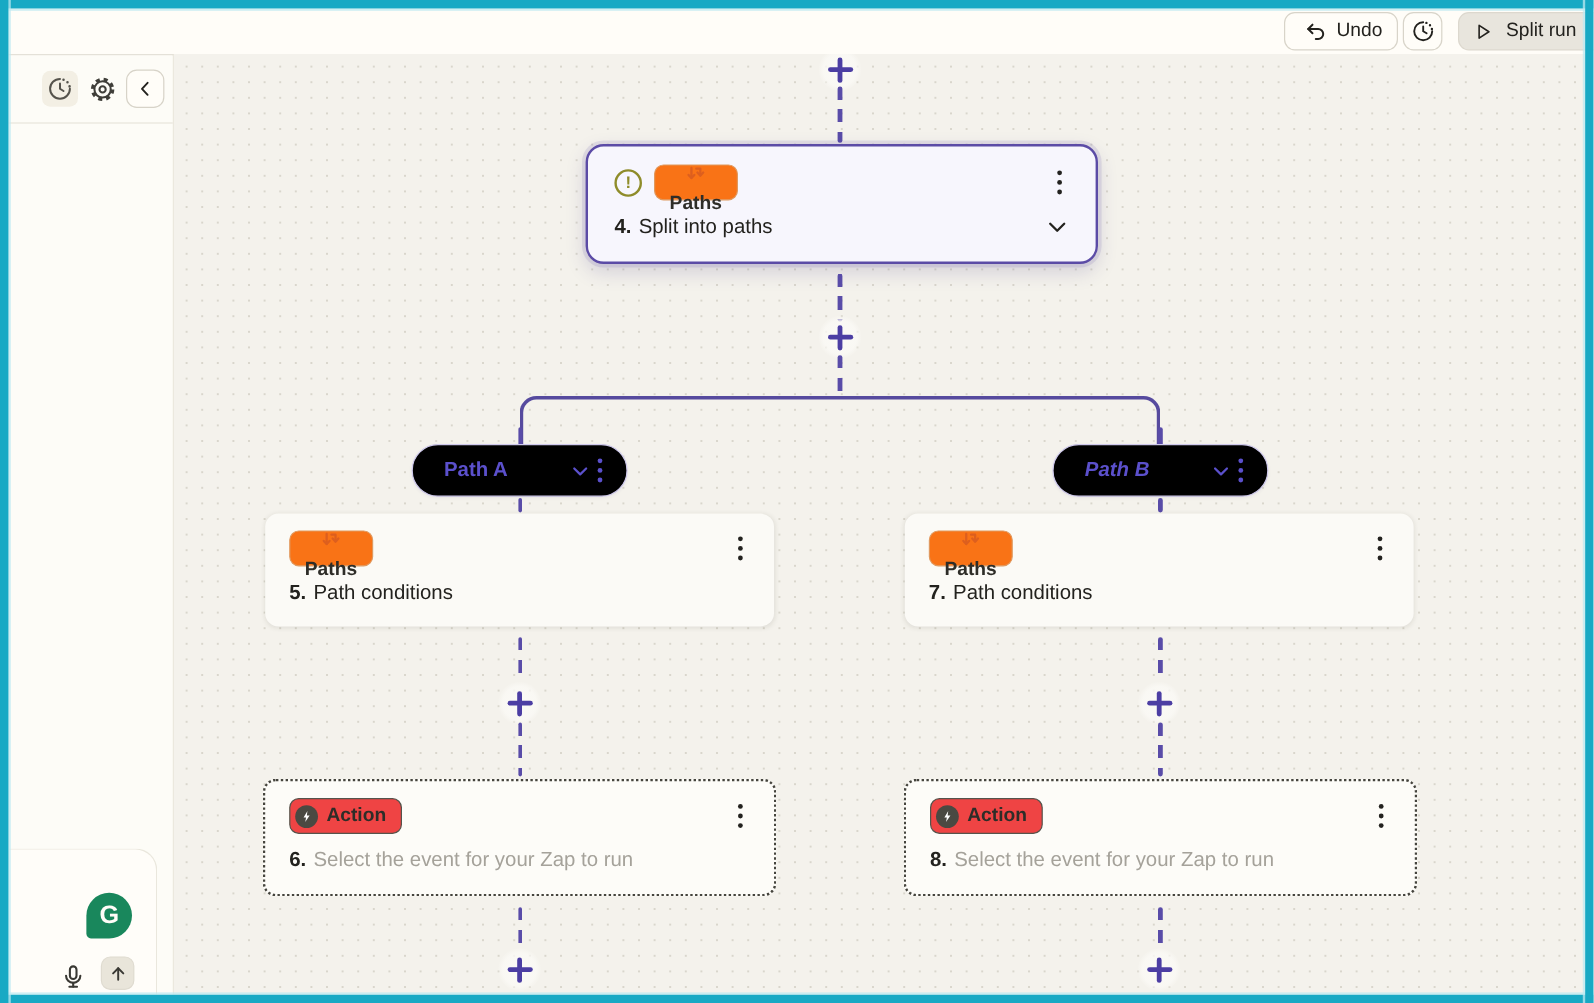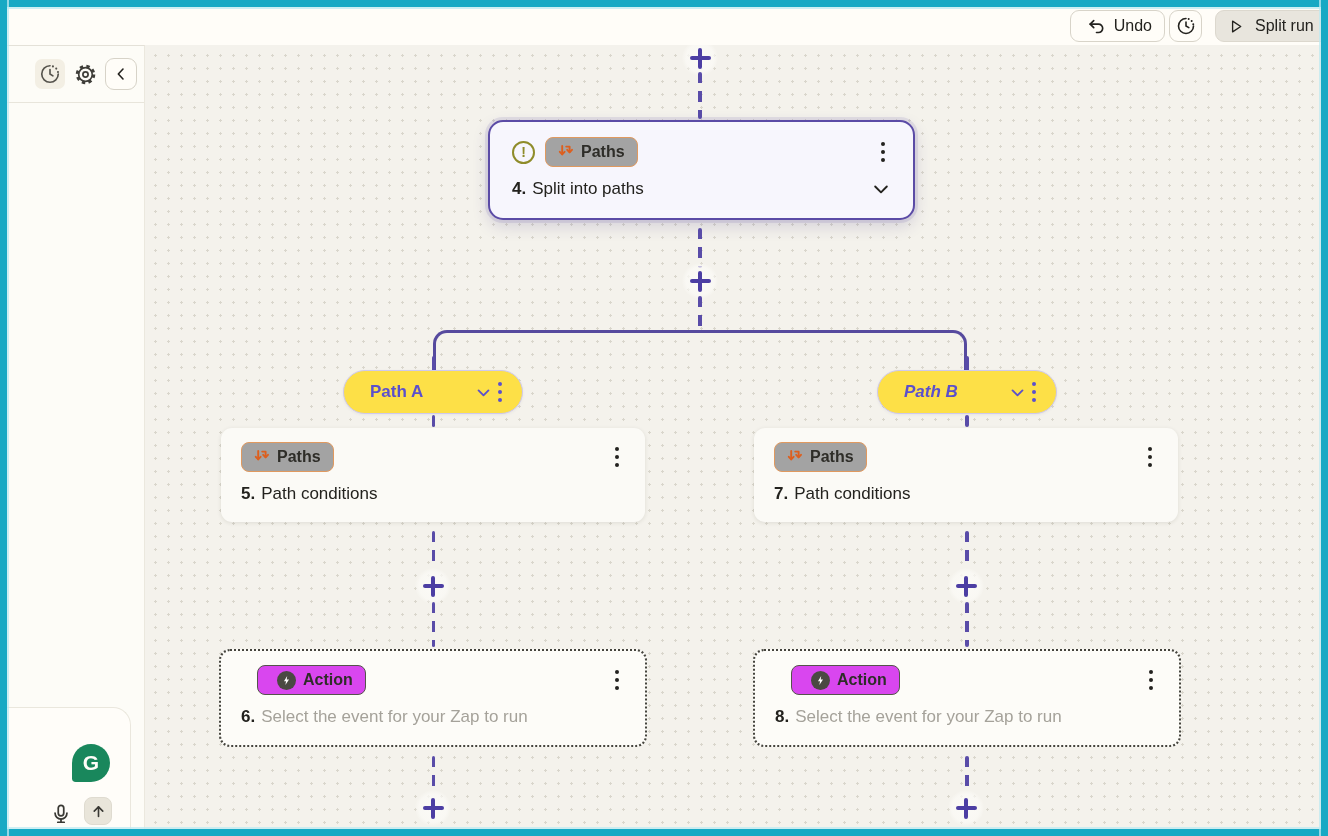--- a/index.html
+++ b/index.html
@@ -73,33 +73,33 @@
                    box-shadow:0 0 0 3px rgba(91,75,166,.12), 0 6px 16px rgba(60,50,130,.18); }
   .node-dashed { background:#fdfcf8; border:2px dotted #45443d; box-shadow:none; }
   .nrow { display:flex; align-items:center; gap:10px; }
   .ntitle { margin-top:12px; font-size:17px; color:#23221e; display:flex; align-items:center; }
   .ntitle .stepnum { font-weight:bold; margin-right:6px; }
   .ntitle .muted { color:#a5a29a; }
   .spacer { flex:1; }
 
   .badge { display:inline-flex; align-items:center; gap:7px; height:30px; padding:0 12px;
            border-radius:8px; font-size:16px; font-weight:600; color:#2e2d28; }
-  .badge-paths { border:1.5px solid #e0995f; background:#a3a3a3; }
-  .badge-action { border:1.5px solid #55544c; background:#d946ef; padding-left:19px;margin-left:16px; }
+  .badge-paths { border:1.5px solid #e0995f; background:#f97316;flex-direction:column; }
+  .badge-action { border:1.5px solid #55544c; background:#ef4444; padding-left:4px; }
   .bolt-circle { width:19px; height:19px; border-radius:50%; background:#4a4942; display:flex; align-items:center; justify-content:center; }
 
   .kebab { display:flex; flex-direction:column; gap:3.5px; padding:4px 6px; cursor:pointer; }
   .kebab i { width:4.2px; height:4.2px; border-radius:50%; background:#23221f; display:block; }
   .kebab.purple i { background:#5b50cc; }
 
   .warn { width:23px; height:23px; border-radius:50%; border:2px solid #8f8c2a; color:#8f8c2a;
           display:flex; align-items:center; justify-content:center; font-weight:bold; font-size:14px; flex:0 0 auto; }
 
   
-  .pill { position:absolute; width:180px; height:44px; background:#fde047; border:1.5px solid #cfc9ec;
+  .pill { position:absolute; width:180px; height:44px; background:#000000; border:1.5px solid #cfc9ec;
           border-radius:22px; display:flex; align-items:center; padding:0 14px 0 26px; cursor:pointer;
           box-shadow:0 1px 3px rgba(60,50,130,.07); }
   .pill .plabel { font-size:17px; font-weight:bold; color:#5b50cc; }
   .pill .pchev { margin-left:auto; display:flex; }
 
   .chev-dark { display:flex; }
   svg { display:block; }
 </style>
 </head>
 <body>

